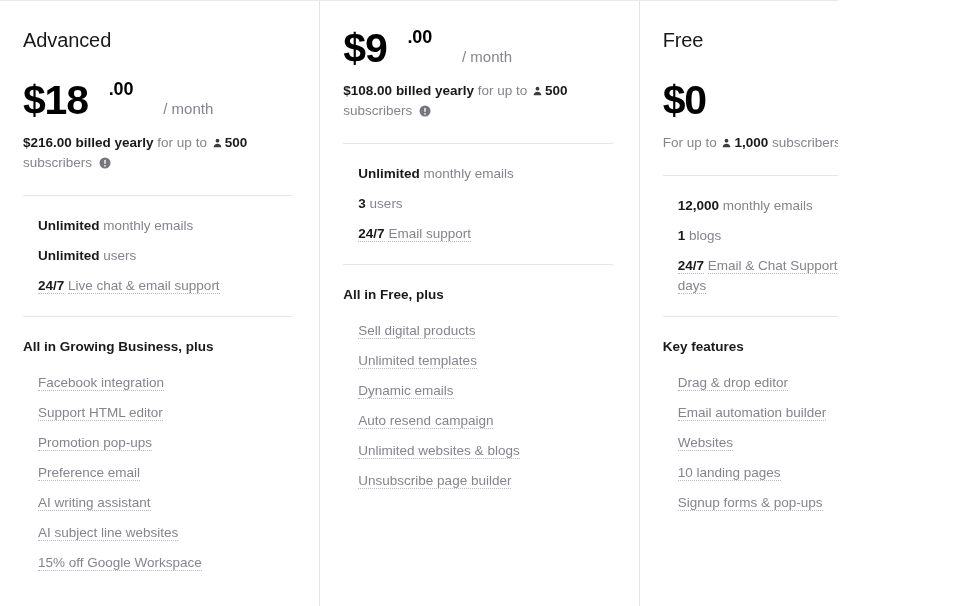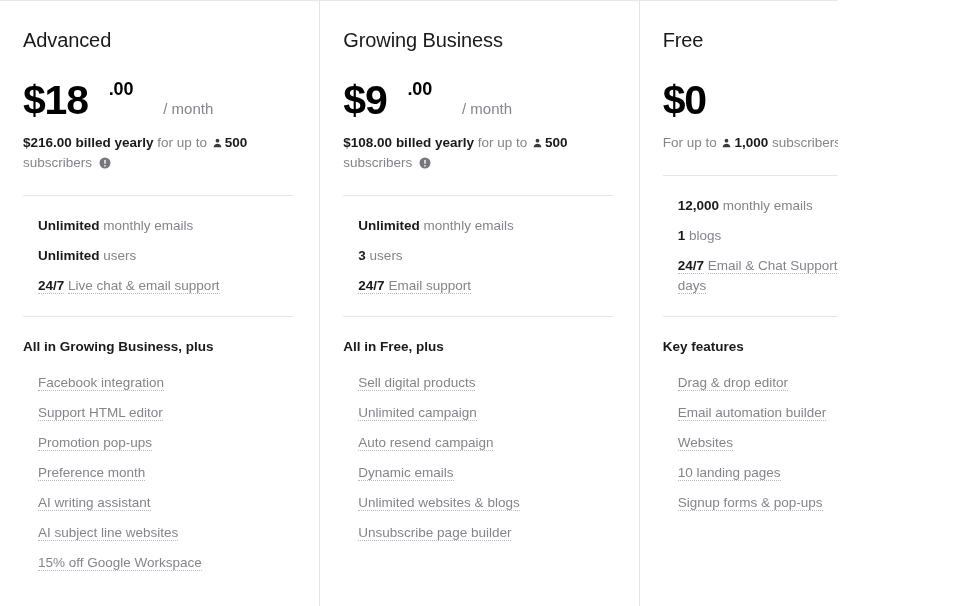--- a/index.html
+++ b/index.html
@@ -163,29 +163,28 @@
         <li class="feature-item"><span class="feature-strong">Unlimited</span> <span class="feature-rest">users</span></li>
         <li class="feature-item"><span class="feature-strong dotted">24/7</span> <span class="feature-rest dotted">Live chat &amp; email support</span></li>
       </ul>
       <div class="divider sep-2"></div>
       <div class="group-block">
         <div class="group-title">All in Growing Business, plus</div>
         <ul class="feature-list extra">
           <li class="feature-item"><span class="feature-rest feature-text-dotted">Facebook integration</span></li>
           <li class="feature-item"><span class="feature-rest feature-text-dotted">Support HTML editor</span></li>
           <li class="feature-item"><span class="feature-rest feature-text-dotted">Promotion pop-ups</span></li>
-          <li class="feature-item"><span class="feature-rest feature-text-dotted">Preference month</span></li>
+          <li class="feature-item"><span class="feature-rest feature-text-dotted">Preference email</span></li>
           <li class="feature-item"><span class="feature-rest feature-text-dotted">AI writing assistant</span></li>
           <li class="feature-item"><span class="feature-rest feature-text-dotted">AI subject line websites</span></li>
           <li class="feature-item"><span class="feature-rest feature-text-dotted">15% off Google Workspace</span></li>
         </ul>
       </div>
     </div>
     <div class="plan-column">
-      <div class="plan-name">Growing Business</div>
       <div class="price-row">
         <span class="price-main">$9</span>
         <span class="price-cents">.00</span>
         <span class="price-period">/ month</span>
       </div>
       <div class="billing-line"><span class="billing-strong">$108.00 billed yearly</span> <span class="billing-plain">for up to</span> <span class="icon-person"><svg viewBox="0 0 24 24" width="11" height="12" aria-hidden="true">
             <circle cx="12" cy="7" r="4.1" fill="#3c3c40"></circle>
             <path d="M3.6 21.2c0-4.6 3.8-7.4 8.4-7.4s8.4 2.8 8.4 7.4z" fill="#3c3c40"></path>
           </svg></span><span class="billing-strong">500</span> <span class="billing-plain">subscribers</span> <span class="icon-info"><svg viewBox="0 0 24 24" width="12" height="12" aria-hidden="true">
             <circle cx="12" cy="12" r="11" fill="#76777d"></circle>
@@ -196,23 +195,23 @@
       <ul class="feature-list core">
         <li class="feature-item"><span class="feature-strong">Unlimited</span> <span class="feature-rest">monthly emails</span></li>
         <li class="feature-item"><span class="feature-strong">3</span> <span class="feature-rest">users</span></li>
         <li class="feature-item"><span class="feature-strong dotted">24/7</span> <span class="feature-rest dotted">Email support</span></li>
       </ul>
       <div class="divider sep-2"></div>
       <div class="group-block">
         <div class="group-title">All in Free, plus</div>
         <ul class="feature-list extra">
           <li class="feature-item"><span class="feature-rest feature-text-dotted">Sell digital products</span></li>
-          <li class="feature-item"><span class="feature-rest feature-text-dotted">Unlimited campaign</span></li>
+          <li class="feature-item"><span class="feature-rest feature-text-dotted">Unlimited templates</span></li>
+          <li class="feature-item"><span class="feature-rest feature-text-dotted">Dynamic emails</span></li>
           <li class="feature-item"><span class="feature-rest feature-text-dotted">Auto resend campaign</span></li>
-          <li class="feature-item"><span class="feature-rest feature-text-dotted">Dynamic emails</span></li>
           <li class="feature-item"><span class="feature-rest feature-text-dotted">Unlimited websites &amp; blogs</span></li>
           <li class="feature-item"><span class="feature-rest feature-text-dotted">Unsubscribe page builder</span></li>
         </ul>
       </div>
     </div>
     <div class="plan-column">
       <div class="plan-name">Free</div>
       <div class="price-row">
         <span class="price-main">$0</span>
       </div>

